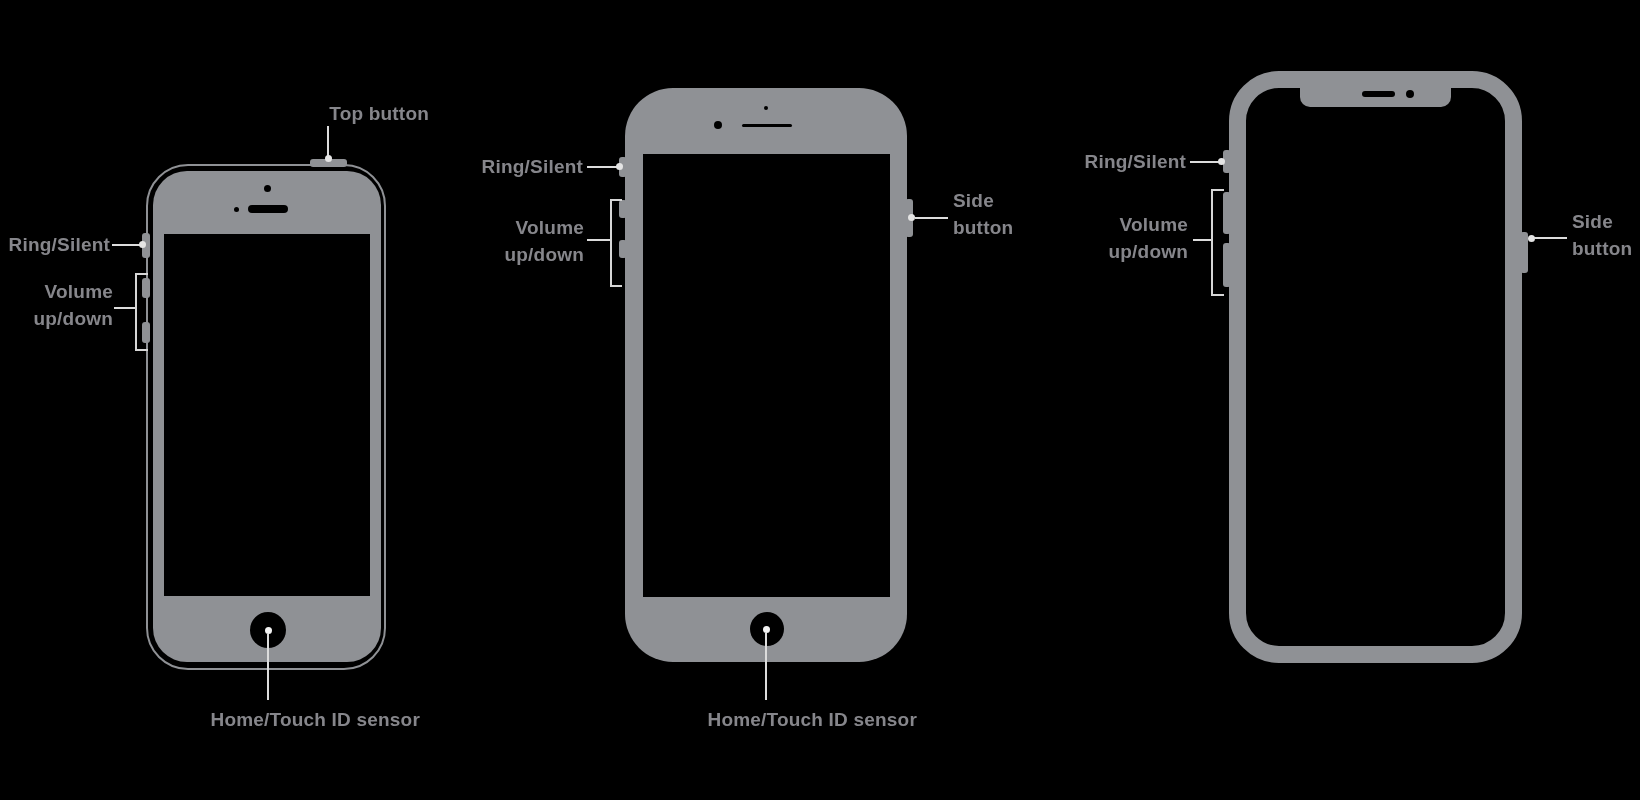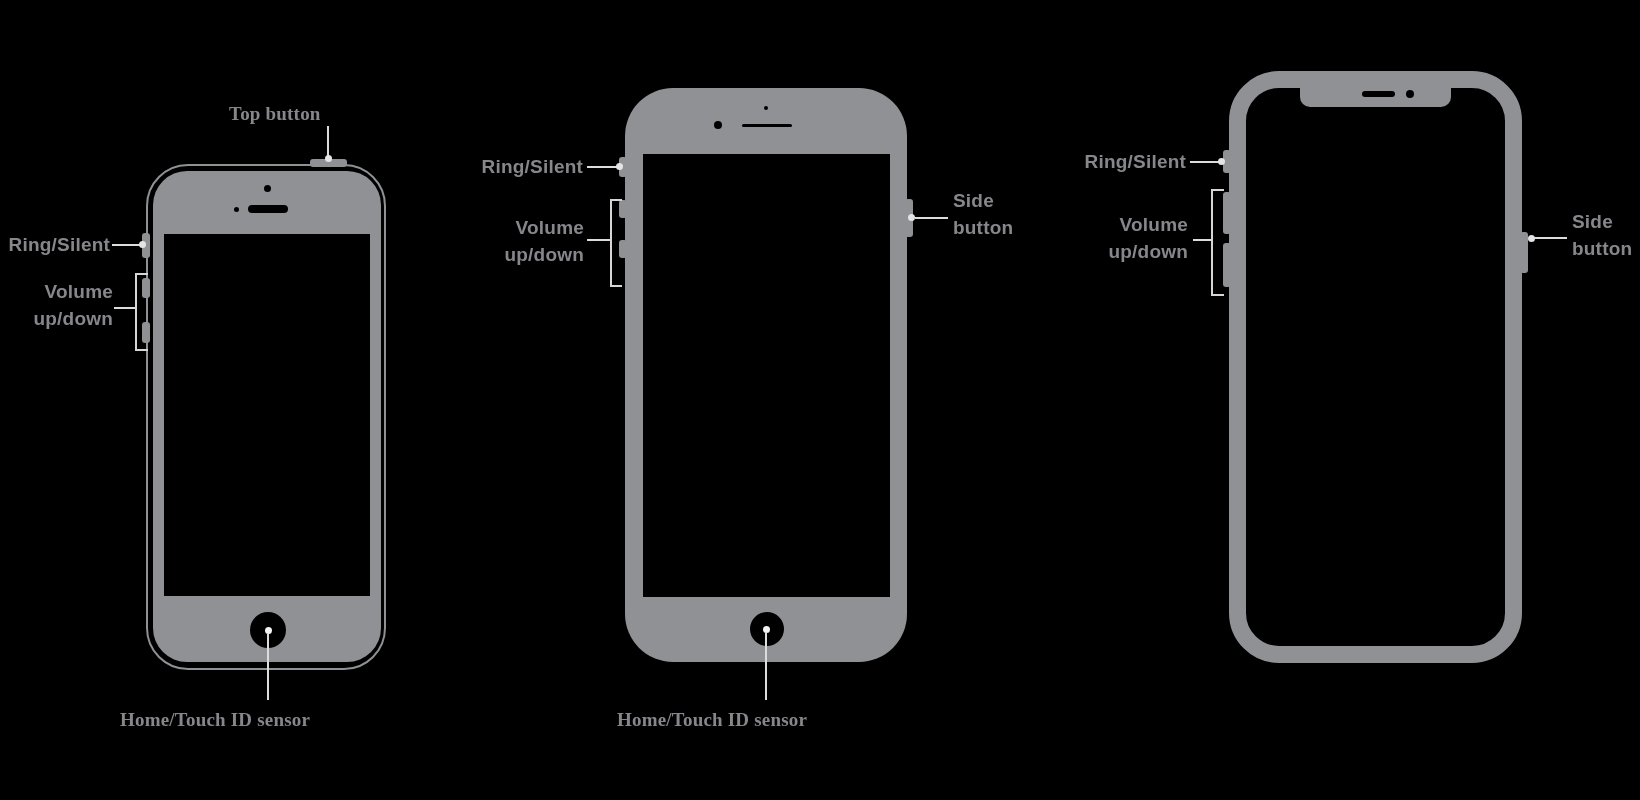--- a/index.html
+++ b/index.html
@@ -15,21 +15,21 @@
   html,body{margin:0;padding:0;background:var(--background);}
   #canvas{
     position:relative;width:1640px;height:800px;background:var(--background);
     overflow:hidden;font-family:"Liberation Sans","DejaVu Sans",sans-serif;
   }
   .label{
     position:absolute;color:var(--label-text);font-size:19px;font-weight:600;
     line-height:27px;white-space:nowrap;letter-spacing:.2px;
   }
   .label.right{text-align:right;}
-  .label.center{text-align:left;font-family:Liberation Serif, serif;}
+  .label.center{text-align:right;}
   .label span{display:block;}
   .body-fill{position:absolute;background:var(--phone-body);}
   .outline{position:absolute;border:2px solid var(--phone-body);background:transparent;}
   .screen{position:absolute;background:var(--screen);}
   .hw{position:absolute;background:var(--phone-body);border-radius:3px;}
   .leader-h{position:absolute;height:2px;background:var(--leader-line);}
   .leader-v{position:absolute;width:2px;background:var(--leader-line);}
   .ldot{position:absolute;width:7px;height:7px;border-radius:50%;background:var(--leader-dot);}
   .bracket{position:absolute;border-left:2px solid var(--bracket);
     border-top:2px solid var(--bracket);border-bottom:2px solid var(--bracket);}

